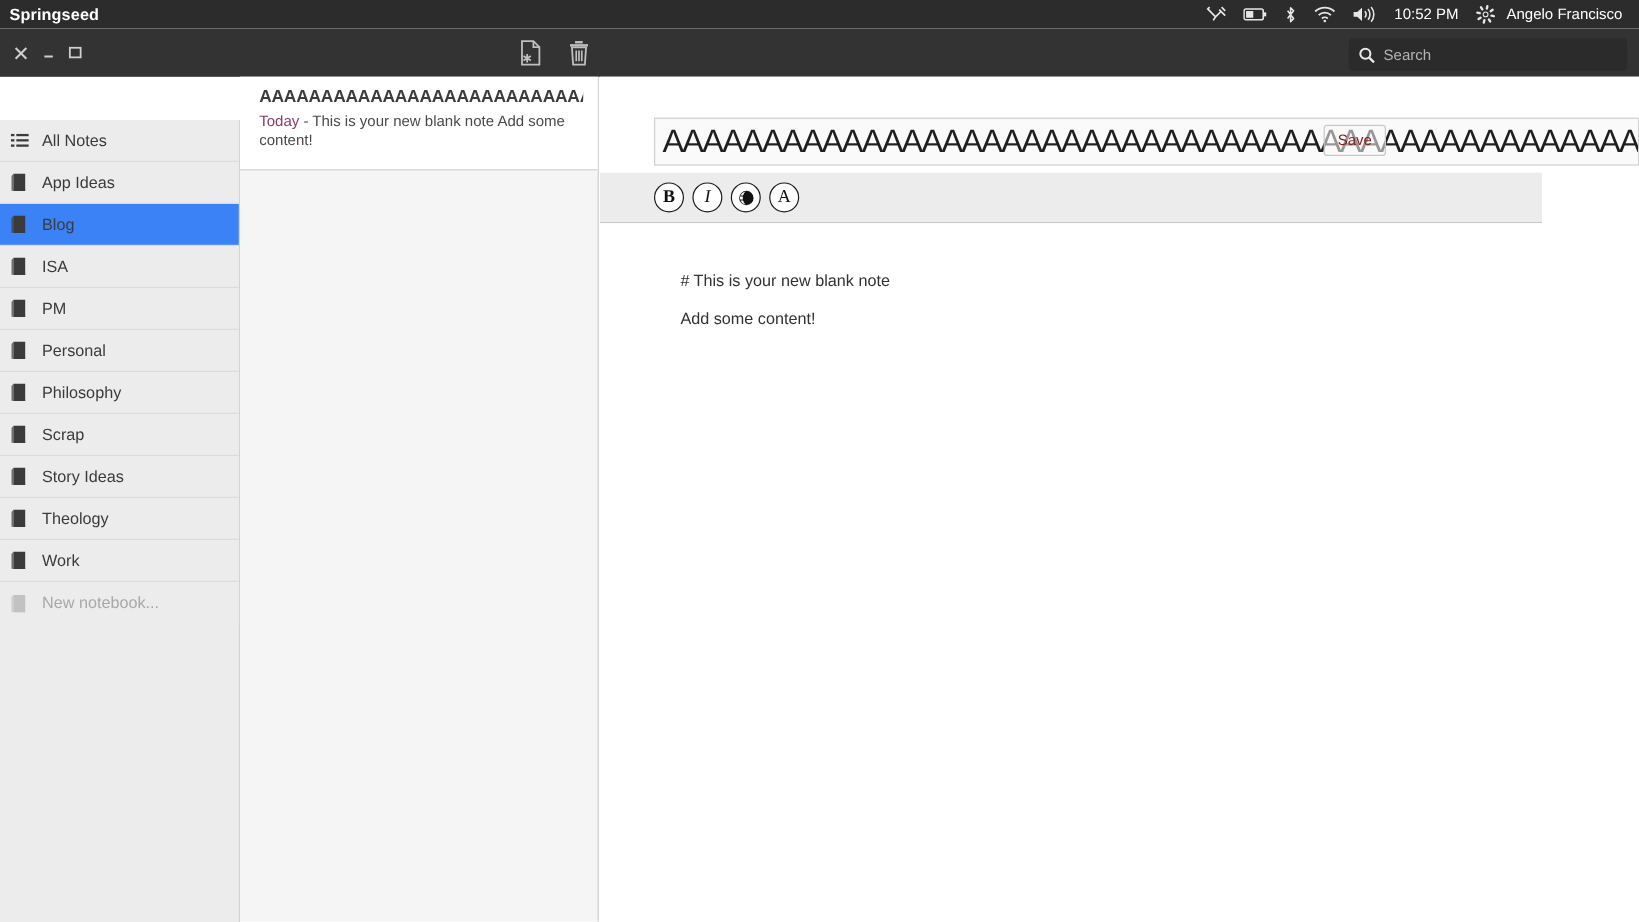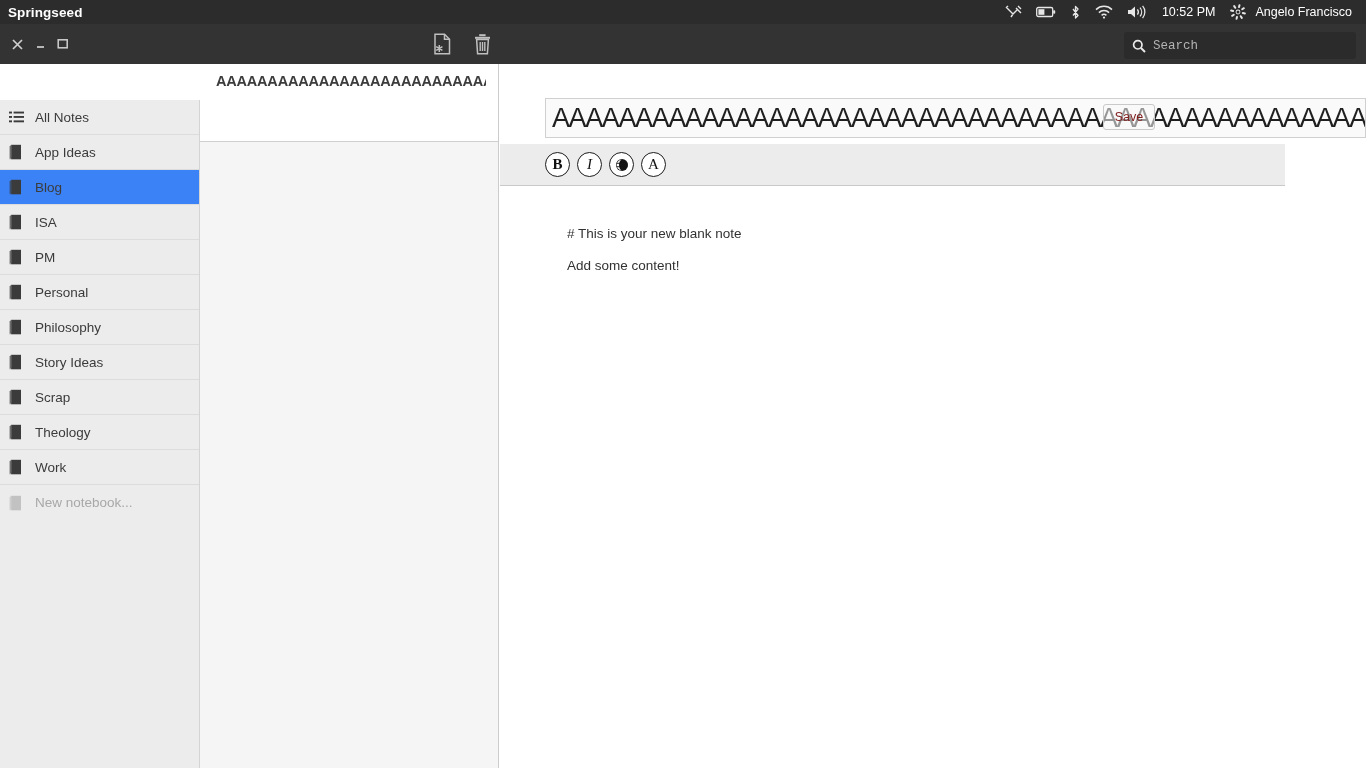--- a/index.html
+++ b/index.html
@@ -58,21 +58,21 @@
     position: absolute; right: 10px; top: 8px;
     width: 232px; height: 27px;
     background: #2b2b2b;
     border-radius: 3px;
     display: flex; align-items: center;
     padding: 0 8px;
   }
   #search-box .mag { color: #e9e9e9; display: flex; align-items: center; }
   #search-input {
     flex: 1 1 auto; background: transparent; border: 0; outline: none;
-    color: #cccccc; font-size: 12.5px; font-family: Liberation Mono, monospace;
+    color: #cccccc; font-size: 12.5px; font-family: Liberation Sans, sans-serif;
     margin-left: 7px;
   }
   #search-input::placeholder { color: #b4b4b4; }
 
   
   #sidebar {
     position: absolute; left: 0; top: 40px; width: 200px; height: 704px;
     background: #ececec;
     border-right: 1px solid #d4d4d4;
     margin-top: 36px;
@@ -382,31 +382,31 @@
           <span class="nb-label">Philosophy</span>
         </div>
         <div class="nb-row">
           <span class="nb-icon">
             <svg width="13" height="16" viewBox="0 0 13 16">
               <path d="M2.2 0.8 H12 V15.2 H2.2 z" fill="currentColor"></path>
               <path d="M2.2 0.8 L0.6 2.6 V15.2 L2.2 13.6 z" fill="currentColor" opacity="0.72"></path>
               <path d="M2.2 13.6 L0.6 15.2 H12 L12 13.6 z" fill="currentColor" opacity="0.5"></path>
             </svg>
           </span>
+          <span class="nb-label">Scrap</span>
+        </div>
+        <div class="nb-row">
+          <span class="nb-icon">
+            <svg width="13" height="16" viewBox="0 0 13 16">
+              <path d="M2.2 0.8 H12 V15.2 H2.2 z" fill="currentColor"></path>
+              <path d="M2.2 0.8 L0.6 2.6 V15.2 L2.2 13.6 z" fill="currentColor" opacity="0.72"></path>
+              <path d="M2.2 13.6 L0.6 15.2 H12 L12 13.6 z" fill="currentColor" opacity="0.5"></path>
+            </svg>
+          </span>
           <span class="nb-label">Story Ideas</span>
-        </div>
-        <div class="nb-row">
-          <span class="nb-icon">
-            <svg width="13" height="16" viewBox="0 0 13 16">
-              <path d="M2.2 0.8 H12 V15.2 H2.2 z" fill="currentColor"></path>
-              <path d="M2.2 0.8 L0.6 2.6 V15.2 L2.2 13.6 z" fill="currentColor" opacity="0.72"></path>
-              <path d="M2.2 13.6 L0.6 15.2 H12 L12 13.6 z" fill="currentColor" opacity="0.5"></path>
-            </svg>
-          </span>
-          <span class="nb-label">Scrap</span>
         </div>
         <div class="nb-row">
           <span class="nb-icon">
             <svg width="13" height="16" viewBox="0 0 13 16">
               <path d="M2.2 0.8 H12 V15.2 H2.2 z" fill="currentColor"></path>
               <path d="M2.2 0.8 L0.6 2.6 V15.2 L2.2 13.6 z" fill="currentColor" opacity="0.72"></path>
               <path d="M2.2 13.6 L0.6 15.2 H12 L12 13.6 z" fill="currentColor" opacity="0.5"></path>
             </svg>
           </span>
           <span class="nb-label">Theology</span>
@@ -456,20 +456,23 @@
           <path d="M10.6 4.1 L14 3.3 L13.6 6.7 z" fill="#6d6d6d"></path>
           <path d="M6.4 12.9 L3 13.7 L3.4 10.3 z" fill="#6d6d6d"></path>
         </svg>
       </span>
     </div>
   </div>
 
   <div id="note-list">
     <div id="note-item">
       <div class="note-title">AAAAAAAAAAAAAAAAAAAAAAAAAAAAAAAAAAAAAAAAAAAAAA</div>
+      <div class="note-sub">
+        <span class="note-date">Today</span><span> - </span><span>This is your new blank note Add some content!</span>
+      </div>
     </div>
   </div>
 
   <div id="editor">
     <div id="title-area">
       <div id="note-title-input">AAAAAAAAAAAAAAAAAAAAAAAAAAAAAAAAAAAAAAAAAAAAAAAAAAAAAAAAAAAAA</div>
       <div id="save-button">Save</div>
     </div>
 
     <div id="format-toolbar">

